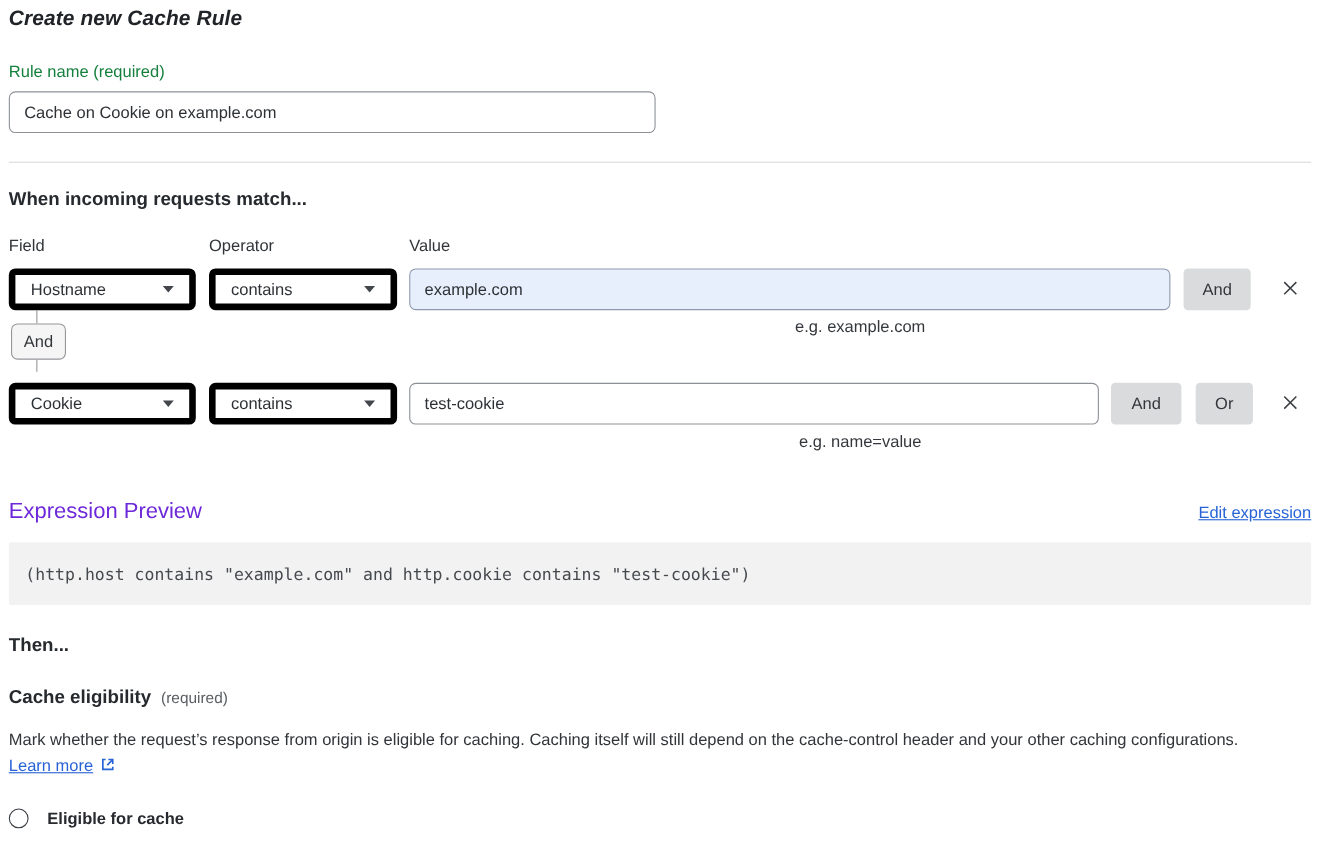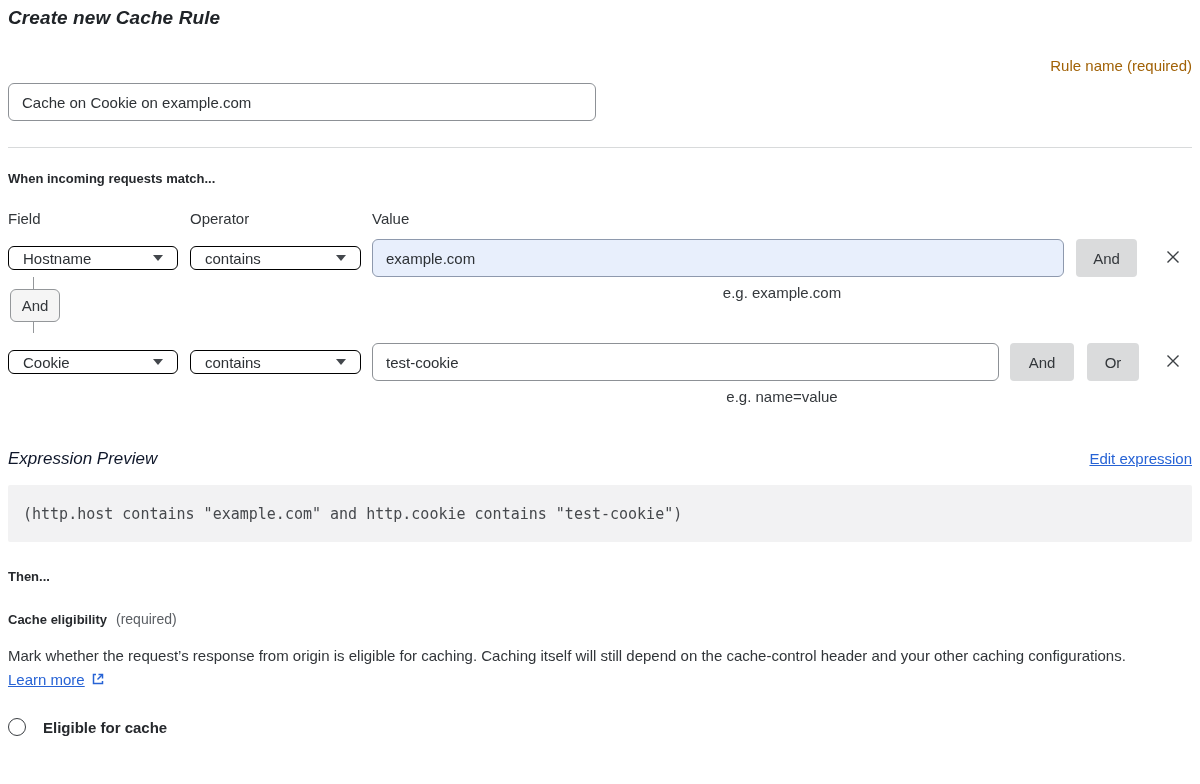--- a/index.html
+++ b/index.html
@@ -6,42 +6,42 @@
   html, body { background: #ffffff; }
   body {
     width: 1200px; height: 784px; overflow: hidden;
     font-family: "Liberation Sans", "DejaVu Sans", sans-serif;
     color: #313539;
   }
   .container { padding: 0 8px; width: 1200px; }
 
   .page-title { font-size: 19px; font-weight: 700; color: #202428; padding-top: 7px; letter-spacing: 0.1px; font-style: italic; }
 
-  .field-label { font-size: 15px; color: #a16207; margin-top: 28px; text-align: right; }
+  .field-label { font-size: 15px; color: #15803d; margin-top: 28px; }
   .name-input {
     display: block; margin-top: 9px; width: 588px; height: 38px;
     border: 1px solid #8d9196; border-radius: 6px; padding: 0 13px;
     font-size: 15px; font-family: inherit; color: #2d3135; background: #fff; outline: none;
   }
   .helper { font-size: 15px; color: #34383c; margin-top: 7px; }
 
   .divider { border: none; border-top: 1px solid #d8dadb; margin-top: 26px; }
 
-  .section-heading { font-size: 13px; font-weight: 700; color: #26292d; margin-top: 23px; }
+  .section-heading { font-size: 17px; font-weight: 700; color: #26292d; margin-top: 23px; }
 
   .col-labels { display: flex; margin-top: 24px; font-size: 15px; color: #313539; }
   .col-labels .c1 { width: 182px; }
   .col-labels .c2 { width: 182px; }
 
   .rows { position: relative; margin-top: 12px; }
   .builder-row { display: flex; align-items: center; height: 38px; }
   .row2 { margin-top: 42px; }
 
   .select {
-    height: 24px; border: 1px solid #000000; border-radius: 6px; background: #fff;
+    height: 38px; border: 6px solid #000000; border-radius: 6px; background: #fff;
     display: flex; align-items: center; justify-content: space-between;
     padding: 0 14px; font-size: 15px; color: #2d3135; cursor: pointer;
   }
   .select-field { width: 170px; }
   .select-op { width: 171px; margin-left: 12px; }
   .caret { width: 0; height: 0; border-left: 5px solid transparent; border-right: 5px solid transparent; border-top: 6px solid #43474c; margin-left: 8px; }
 
   .value-input {
     height: 38px; border: 1px solid #8d9196; border-radius: 6px;
     padding: 16px 13px; font-size: 15px; font-family: inherit; color: #2d3135; outline: none; background: #fff;
@@ -69,21 +69,21 @@
   .connector-chip {
     position: relative; width: 50px; height: 33px; background: #f5f5f5;
     border: 1px solid #94979a; border-radius: 6px;
     display: flex; align-items: center; justify-content: center;
     font-size: 15px; color: #33373b; cursor: pointer; z-index: 1;
   }
   .connector-line-top { position: absolute; left: 23px; top: -12px; width: 1px; height: 12px; background: #94979a; }
   .connector-line-bottom { position: absolute; left: 23px; top: 33px; width: 1px; height: 11px; background: #94979a; }
 
   .expr-header { display: flex; justify-content: space-between; align-items: baseline; margin-top: 44px; }
-  .expr-label { font-size: 17px; color: #0f172a; font-style: italic; }
+  .expr-label { font-size: 20px; color: #6d28d9; }
   .link { font-size: 15px; color: #2763d5; text-decoration: underline; cursor: pointer; }
   .expr-code {
     margin-top: 16px; height: 57px; background: #f2f2f3; border-radius: 2px;
     display: flex; align-items: center; padding: 0 15px;
     font-family: "DejaVu Sans Mono", "Liberation Mono", monospace;
     font-size: 15px; color: #46494d; white-space: pre;
   }
 
   .then-heading { margin-top: 27px; }
 

